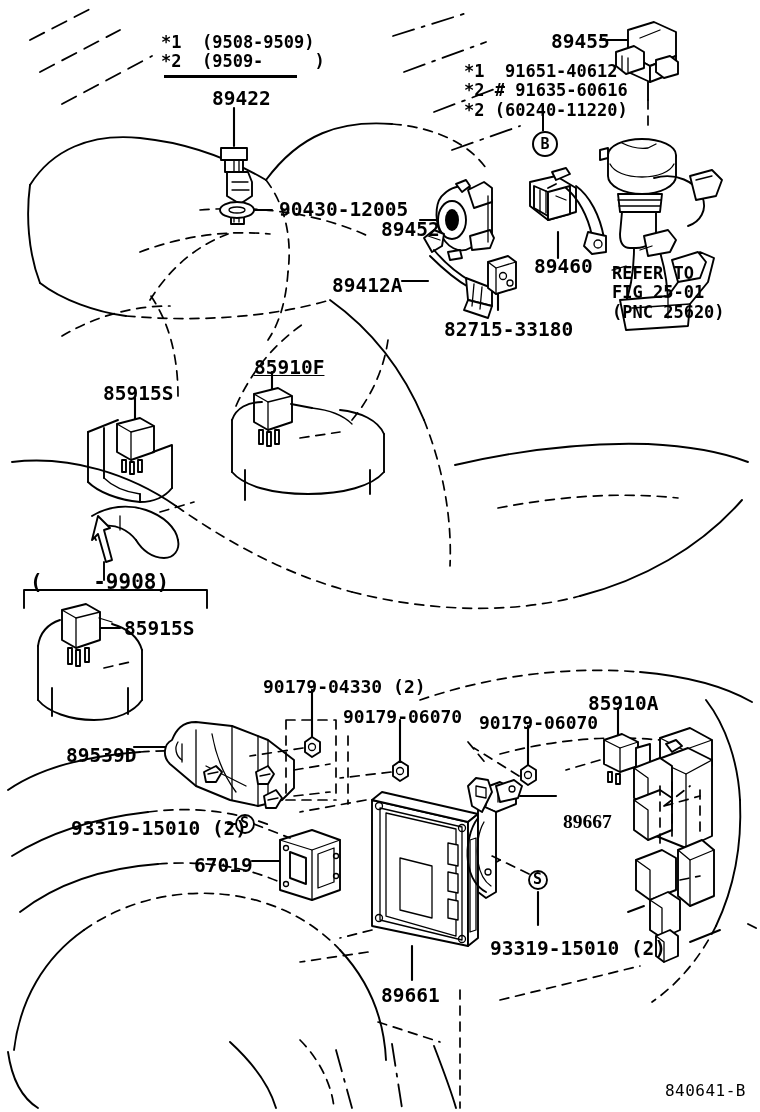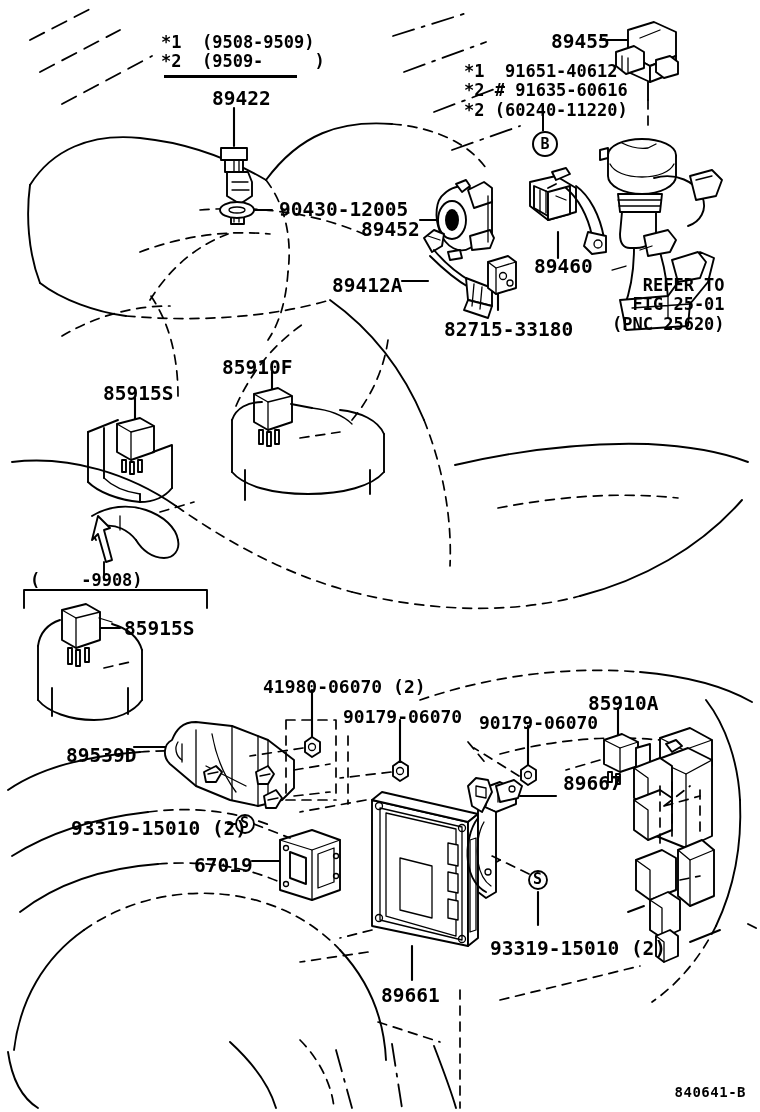--- a/index.html
+++ b/index.html
@@ -32,28 +32,28 @@
     position: absolute;
     font-family: "DejaVu Sans Mono", "Liberation Mono", monospace;
     font-weight: bold;
     white-space: pre;
     letter-spacing: 0px;
     line-height: 1.12;
     color: #000;
   }
   .s20 { font-size: 19.5px; text-align: right; }
   .s18 { font-size: 18px; }
-  .s17 { font-size: 17px; }
+  .s17 { font-size: 21px; }
   .s16 { font-size: 16.5px; }
   .figcode {
     position: absolute;
     right: 14px;
     bottom: 12px;
-    font-size: 14px;
-    font-weight: bold;
+    font-size: 16px;
+    font-weight: normal;
     font-family: "DejaVu Sans Mono", "Liberation Mono", monospace;
     letter-spacing: 0.5px;
   }
   .noteblock {
     position: absolute;
     font-family: "DejaVu Sans Mono", "Liberation Mono", monospace;
     font-weight: bold;
     font-size: 17px;
     line-height: 1.14;
     white-space: pre;
@@ -486,45 +486,45 @@
   <div class="noteblock" style="left:464px; top:62px;"><span>*1  91651-40612</span>
 <span>*2 # 91635-60616</span>
 <span>*2 (60240-11220)</span></div>
 
   <div style="position:absolute;left:532px;top:131px;width:22px;height:22px;border:2.2px solid #000;border-radius:50%;
               display:flex;align-items:center;justify-content:center;background:#fff;">
     <span class="lbl s16" style="position:static;font-size:15px;">B</span>
   </div>
   <div style="position:absolute;left:542px;top:105px;width:2.2px;height:26px;background:#000;"></div>
 
-  <div class="noteblock" style="left:612px; top:276px;text-align:right;"><span>REFER TO</span>
+  <div class="noteblock" style="left:612px; top:264px;"><span>REFER TO</span>
 <span>FIG 25-01</span>
 <span>(PNC 25620)</span></div>
 
   <div class="lbl s17" style="left:30px; top:571px;">(    -9908)</div>
 
   <div id="callout-layer">
       <div class="lbl s20" style="left: 212px; top: 88px;">89422</div>
       <div class="lbl s20" style="left: 279px; top: 199px;">90430-12005</div>
-      <div class="lbl s20" style="left: 361px; top: 219px;">89452</div>
+      <div class="lbl s20" style="left: 381px; top: 219px;">89452</div>
       <div class="lbl s20" style="left: 332px; top: 275px;">89412A</div>
       <div class="lbl s20" style="left: 444px; top: 319px;">82715-33180</div>
       <div class="lbl s20" style="left: 534px; top: 256px;">89460</div>
       <div class="lbl s20" style="left: 551px; top: 31px;">89455</div>
       <div class="lbl s20" style="left: 103px; top: 383px;">85915S</div>
-      <div class="lbl s20" style="left: 222px; top: 357px;">85910F</div>
+      <div class="lbl s20" style="left: 254px; top: 357px; text-decoration: underline;">85910F</div>
       <div class="lbl s20" style="left: 124px; top: 618px;">85915S</div>
       <div class="lbl s20" style="left: 66px; top: 745px;">89539D</div>
       <div class="lbl s20" style="left: 71px; top: 818px;">93319-15010 (2)</div>
       <div class="lbl s20" style="left: 194px; top: 855px;">67019</div>
-      <div class="lbl s18" style="left: 263px; top: 677px;">41980-06070 (2)</div>
+      <div class="lbl s18" style="left: 263px; top: 677px;">90179-04330 (2)</div>
       <div class="lbl s18" style="left: 343px; top: 707px;">90179-06070</div>
       <div class="lbl s18" style="left: 479px; top: 713px;">90179-06070</div>
       <div class="lbl s20" style="left: 588px; top: 693px;">85910A</div>
-      <div class="lbl s20" style="left: 563px; top: 773px;">89667</div>
+      <div class="lbl s20" style="left: 563px; top: 811px; font-family: Liberation Serif, serif;">89667</div>
       <div class="lbl s20" style="left: 490px; top: 938px;">93319-15010 (2)</div>
       <div class="lbl s20" style="left: 381px; top: 985px;">89661</div>
     </div>
 
   <div class="lbl" style="left:240px; top:815px; font-size:15px;">S</div>
   <div class="lbl" style="left:533px; top:871px; font-size:15px;">S</div>
 
   <div class="figcode">840641-B</div>
 
 </div>

